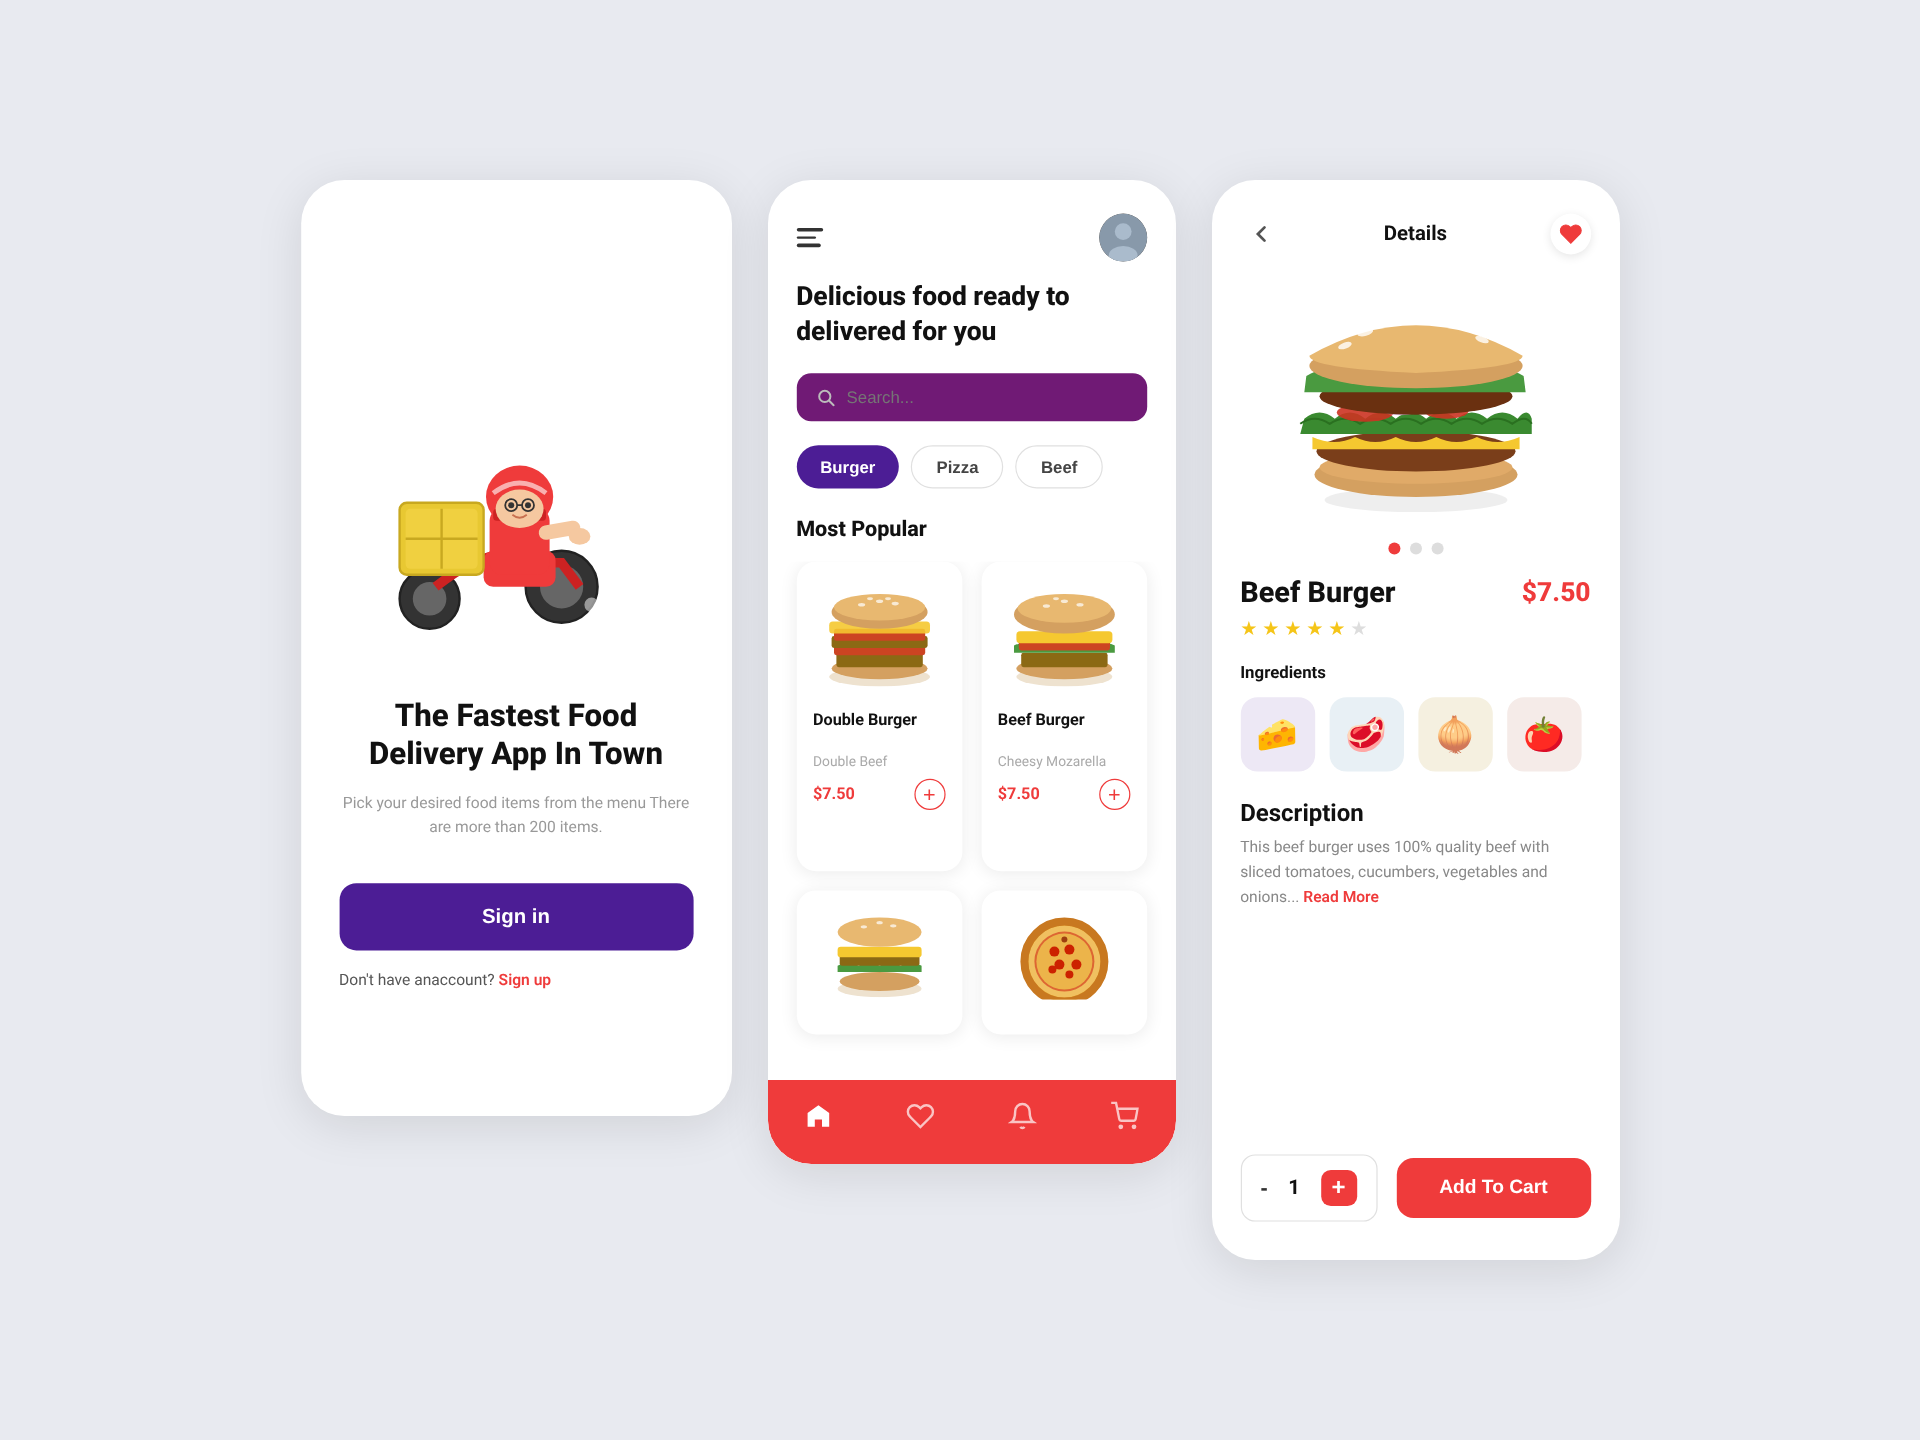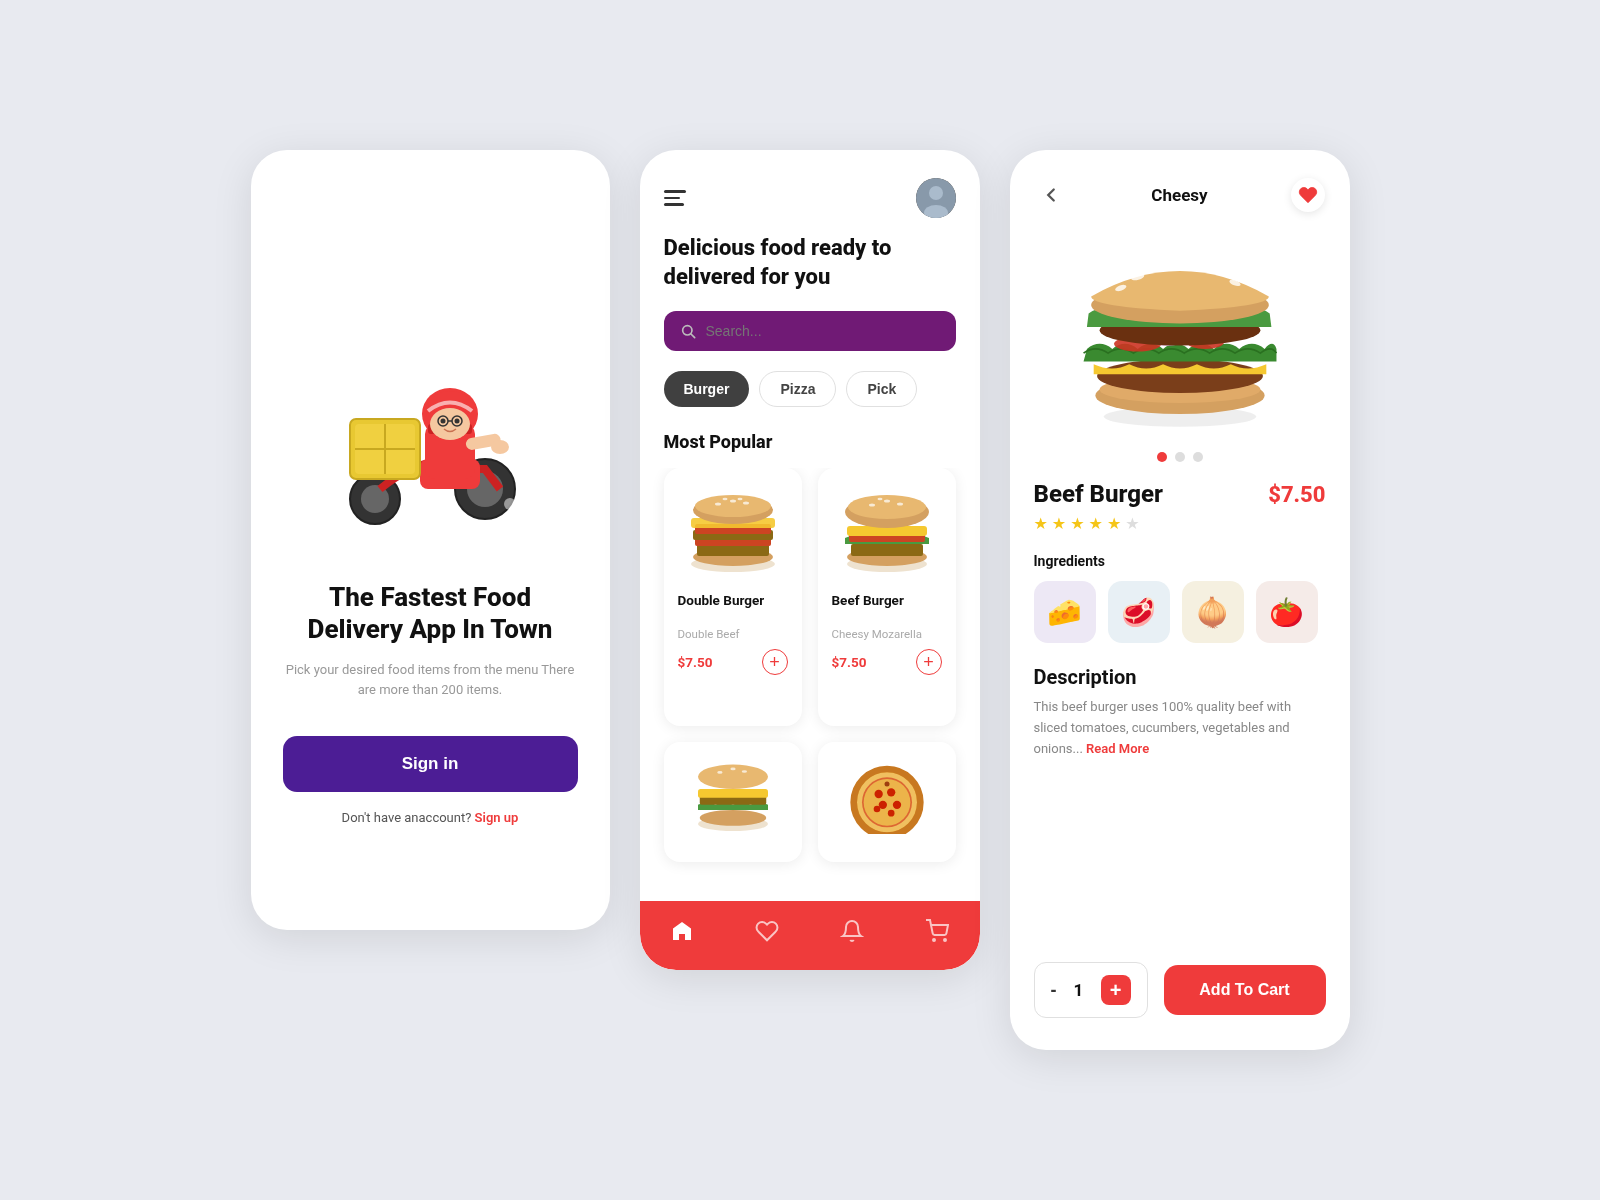--- a/index.html
+++ b/index.html
@@ -25,21 +25,20 @@
       border-radius: 36px;
       overflow: hidden;
       box-shadow: 0 8px 40px rgba(0,0,0,0.10);
       position: relative;
     }
     .screen-1 {
       width: 359px;
       min-height: 780px;
       display: flex;
       flex-direction: column;
-      align-items: center;
       justify-content: center;
       padding: 42px 32px 48px;
     }
     .screen-1 .illustration {
       width: 260px;
       height: 300px;
       margin-bottom: 32px;
       position: relative;
     }
     
@@ -154,21 +153,21 @@
     }
     .cat-tab {
       padding: 9px 20px;
       border-radius: 22px;
       font-size: 14px;
       font-weight: 600;
       cursor: pointer;
       border: none;
     }
     .cat-tab.active {
-      background: #404040;
+      background: #4c1d95;
       color: #fff;
     }
     .cat-tab.inactive {
       background: #fff;
       color: #444;
       border: 1.5px solid #e0e0e0;
     }
     .screen-2 .section-title {
       padding: 0 24px 16px;
       font-size: 18px;
@@ -531,21 +530,21 @@
       <svg width="16" height="16" viewBox="0 0 24 24">
         <circle cx="11" cy="11" r="7" stroke="#bbb" stroke-width="2.5" fill="none"></circle>
         <line x1="16.5" y1="16.5" x2="22" y2="22" stroke="#bbb" stroke-width="2.5" stroke-linecap="round"></line>
       </svg>
       <input type="text" placeholder="Search..." style="">
     </div>
 
     <div class="category-tabs">
       <button class="cat-tab active">Burger</button>
       <button class="cat-tab inactive">Pizza</button>
-      <button class="cat-tab inactive">Pick</button>
+      <button class="cat-tab inactive">Beef</button>
     </div>
 
     <div class="section-title">Most Popular</div>
 
     <div class="food-grid">
 
       <div class="food-card">
         <div class="food-img">
           <svg viewBox="0 0 100 80" width="100" height="80" xmlns="http://www.w3.org/2000/svg">
             <ellipse cx="50" cy="72" rx="42" ry="8" fill="#c8a060" opacity="0.3"></ellipse>
@@ -666,21 +665,21 @@
     </div>
   </div>
 
   <div class="screen screen-3">
     <div class="details-header">
       <div class="back-btn">
         <svg width="22" height="22" viewBox="0 0 24 24" fill="none" stroke="#555" stroke-width="2.5" stroke-linecap="round">
           <path d="M15 18l-6-6 6-6"></path>
         </svg>
       </div>
-      <span class="details-title">Cheesy</span>
+      <span class="details-title">Details</span>
       <div class="heart-btn">
         <svg width="20" height="20" viewBox="0 0 24 24" fill="#ef3b3b" stroke="#ef3b3b" stroke-width="1">
           <path d="M20.84 4.61a5.5 5.5 0 0 0-7.78 0L12 5.67l-1.06-1.06a5.5 5.5 0 0 0-7.78 7.78l1.06 1.06L12 21.23l7.78-7.78 1.06-1.06a5.5 5.5 0 0 0 0-7.78z"></path>
         </svg>
       </div>
     </div>
 
     <div class="burger-hero">
       <svg viewBox="0 0 260 220" class="burger-hero-svg" xmlns="http://www.w3.org/2000/svg">
 

